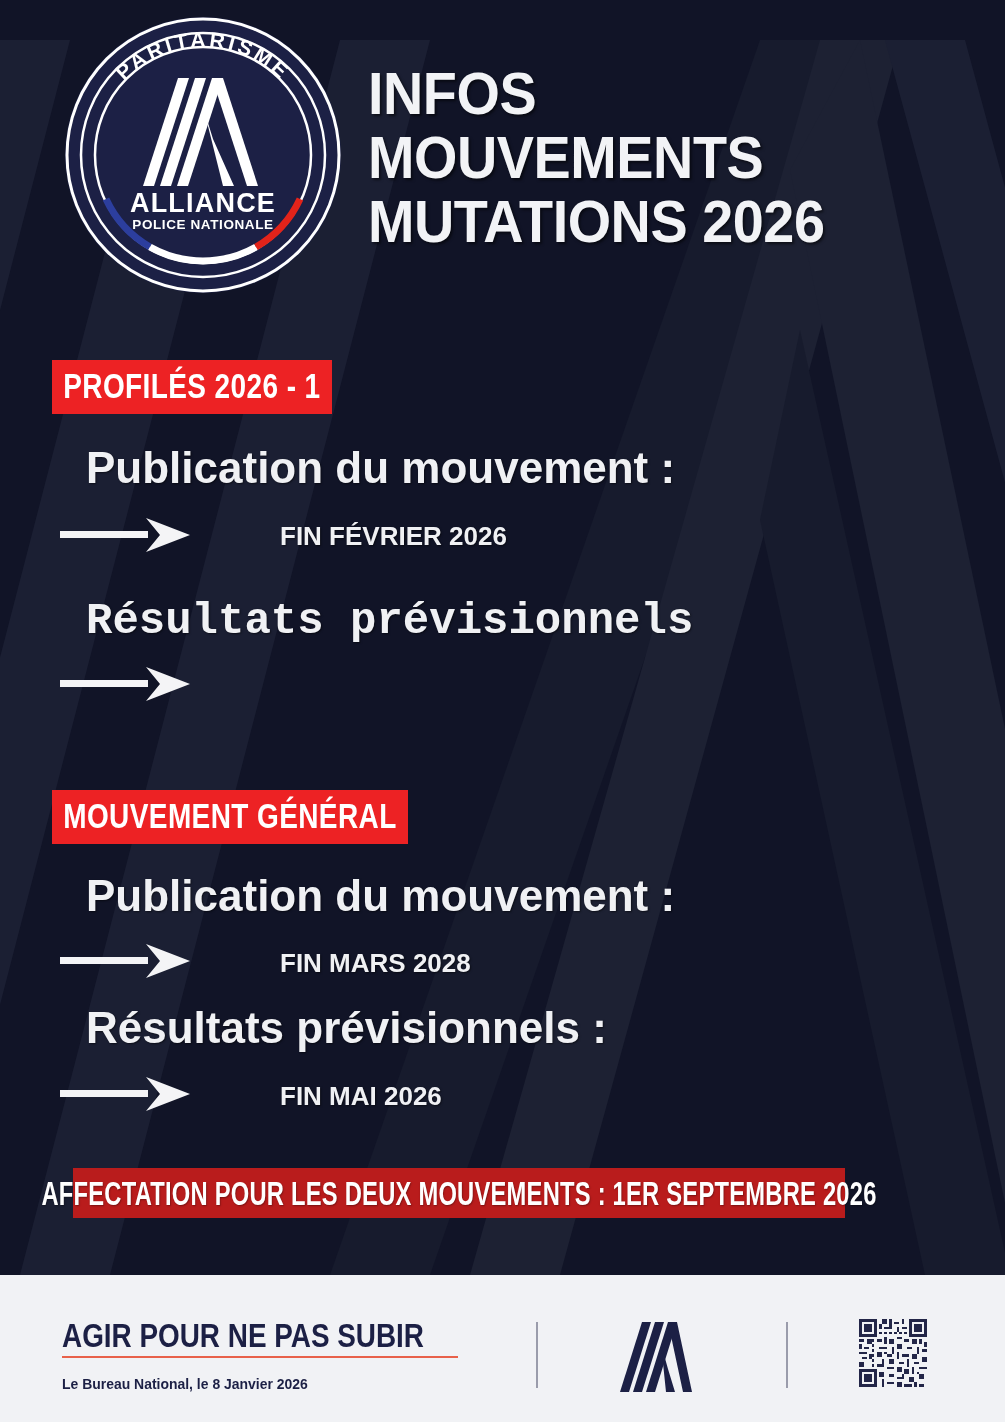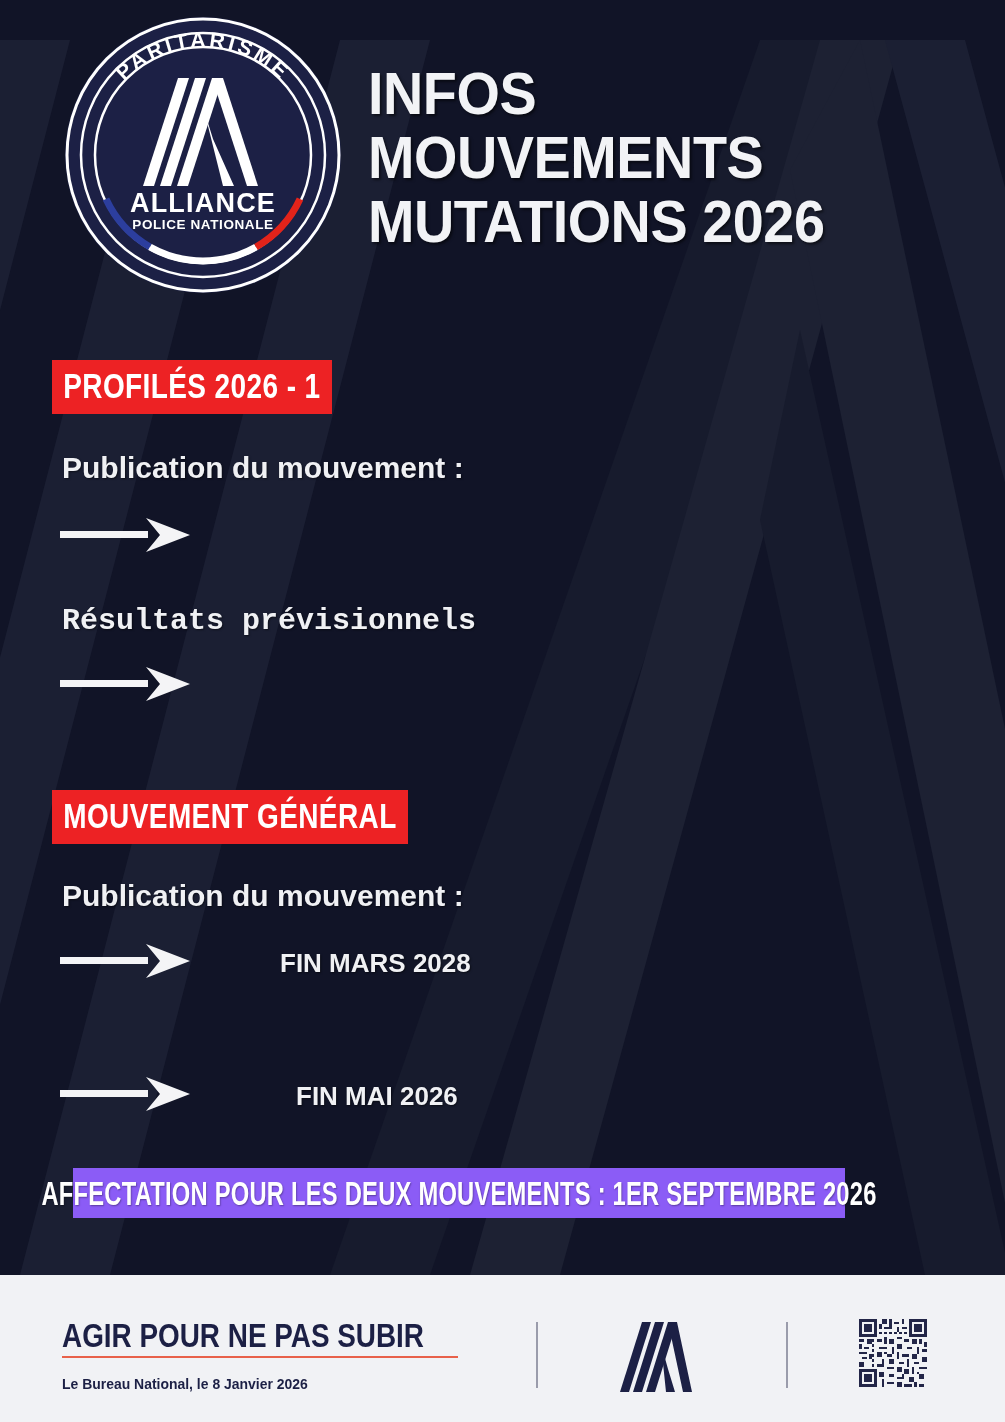--- a/index.html
+++ b/index.html
@@ -55,42 +55,43 @@
     transform-origin:left top;
     letter-spacing:0.5px;
     white-space:nowrap;
     box-sizing:border-box;
   }
 
   .label{
     position:absolute;
     color:#f0f1f4;
     font-weight:bold;
-    font-size:30px;
+    font-size:44px;
     line-height:36px;
     white-space:nowrap;
     text-shadow:1px 1px 2px rgba(0,0,0,.5);
+    margin-left:24px;
   }
 
   .value{
     position:absolute;
     color:#f0f1f4;
     font-weight:bold;
     font-size:26px;
     line-height:28px;
     white-space:nowrap;
     text-shadow:1px 1px 2px rgba(0,0,0,.5);
   }
 
   .arrow{position:absolute;}
 
   
   .blue-banner{
     position:absolute;left:73px;top:1168px;width:772px;height:50px;
-    background:#8b5cf6;
+    background:#b91c1c;
     display:flex;align-items:center;justify-content:center;
   }
   .blue-banner span{
     color:#ffffff;
     font-weight:bold;
     font-size:33px;
     line-height:33px;
     transform:scaleX(0.72);
     white-space:nowrap;
     letter-spacing:0.3px;
@@ -203,44 +204,46 @@
     </div>
 
     <div class="tag" style="left:52px;top:360px;">PROFILÉS 2026 - 1</div>
 
     <div class="label" style="left:62px;top:450px;">Publication du mouvement :</div>
 
     <svg class="arrow" style="left:60px;top:512px;width:130px;height:46px;" viewBox="0 0 130 46">
       <rect x="0" y="19" width="88" height="7" fill="#f4f4f6"></rect>
       <polygon points="86,6 130,23 86,40 100,23" fill="#f4f4f6"></polygon>
     </svg>
+    <div class="value" style="left:280px;top:522px;">FIN FÉVRIER 2026</div>
 
     <div class="label" style="left:62px;top:603px;font-family:Liberation Mono, monospace;">Résultats prévisionnels</div>
 
     <svg class="arrow" style="left:60px;top:661px;width:130px;height:46px;" viewBox="0 0 130 46">
       <rect x="0" y="19" width="88" height="7" fill="#f4f4f6"></rect>
       <polygon points="86,6 130,23 86,40 100,23" fill="#f4f4f6"></polygon>
     </svg>
 
     <div class="tag" style="left:52px;top:790px;">MOUVEMENT GÉNÉRAL</div>
 
     <div class="label" style="left:62px;top:878px;">Publication du mouvement :</div>
 
     <svg class="arrow" style="left:60px;top:938px;width:130px;height:46px;" viewBox="0 0 130 46">
       <rect x="0" y="19" width="88" height="7" fill="#f4f4f6"></rect>
       <polygon points="86,6 130,23 86,40 100,23" fill="#f4f4f6"></polygon>
     </svg>
     <div class="value" style="left:280px;top:949px;">FIN MARS 2028</div>
 
+    <div class="label" style="left:62px;top:1010px;">Résultats prévisionnels :</div>
 
     <svg class="arrow" style="left:60px;top:1071px;width:130px;height:46px;" viewBox="0 0 130 46">
       <rect x="0" y="19" width="88" height="7" fill="#f4f4f6"></rect>
       <polygon points="86,6 130,23 86,40 100,23" fill="#f4f4f6"></polygon>
     </svg>
-    <div class="value" style="left:296px;top:1082px;text-align:center;">FIN MAI 2026</div>
+    <div class="value" style="left:280px;top:1082px;text-align:center;">FIN MAI 2026</div>
 
     <div class="blue-banner">
       <span>AFFECTATION POUR LES DEUX MOUVEMENTS : 1ER SEPTEMBRE 2026</span>
     </div>
 
   </div>
 
   <div class="footer"></div>
 
   <div class="slogan">AGIR POUR NE PAS SUBIR</div>

